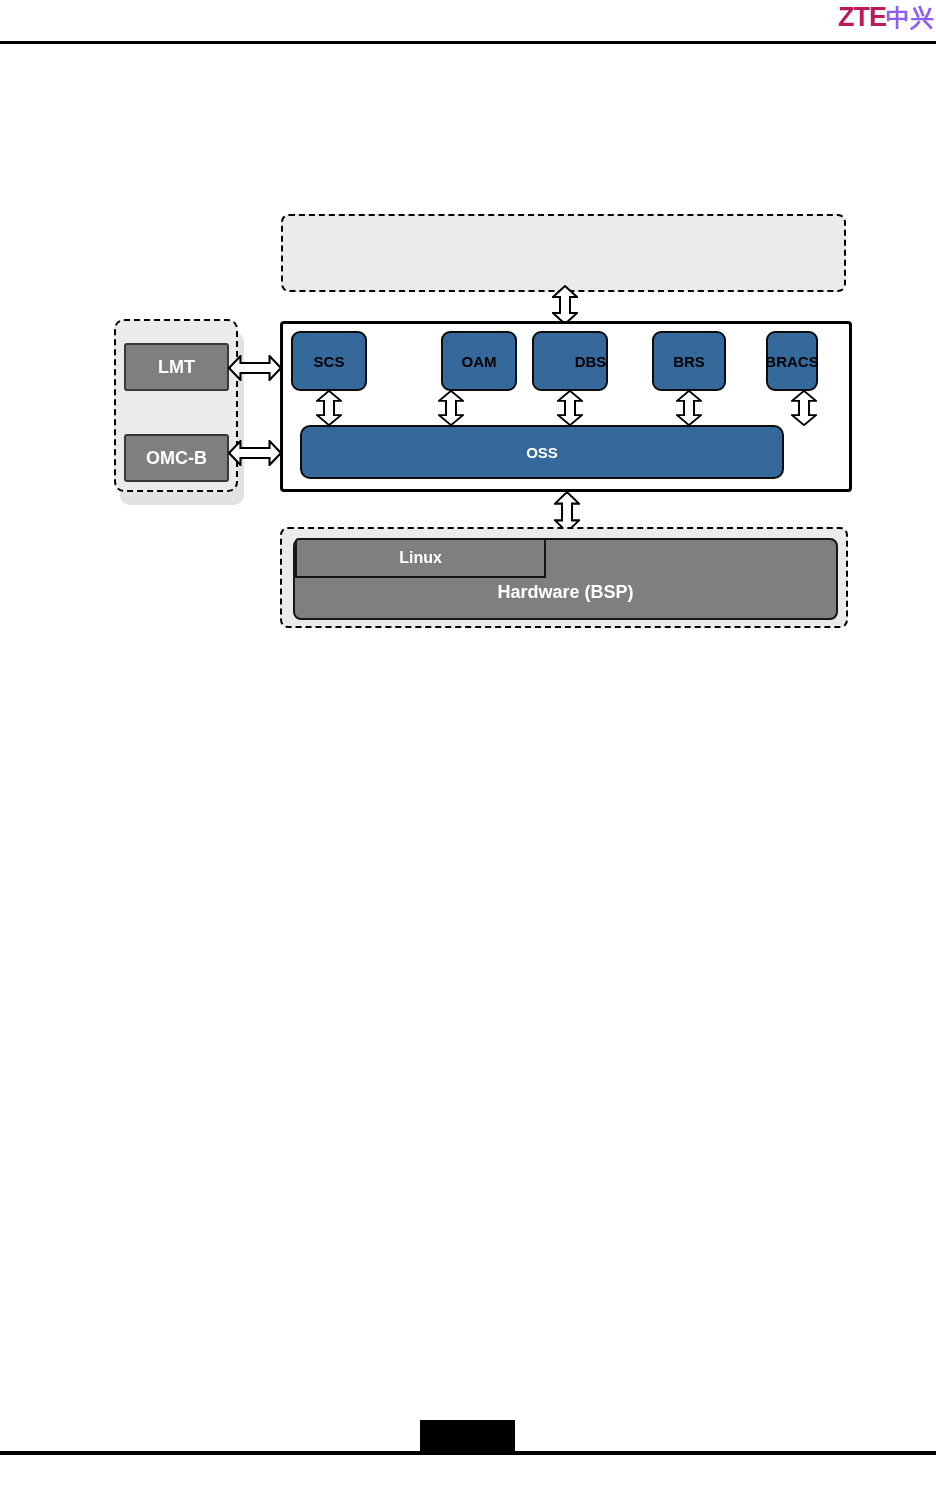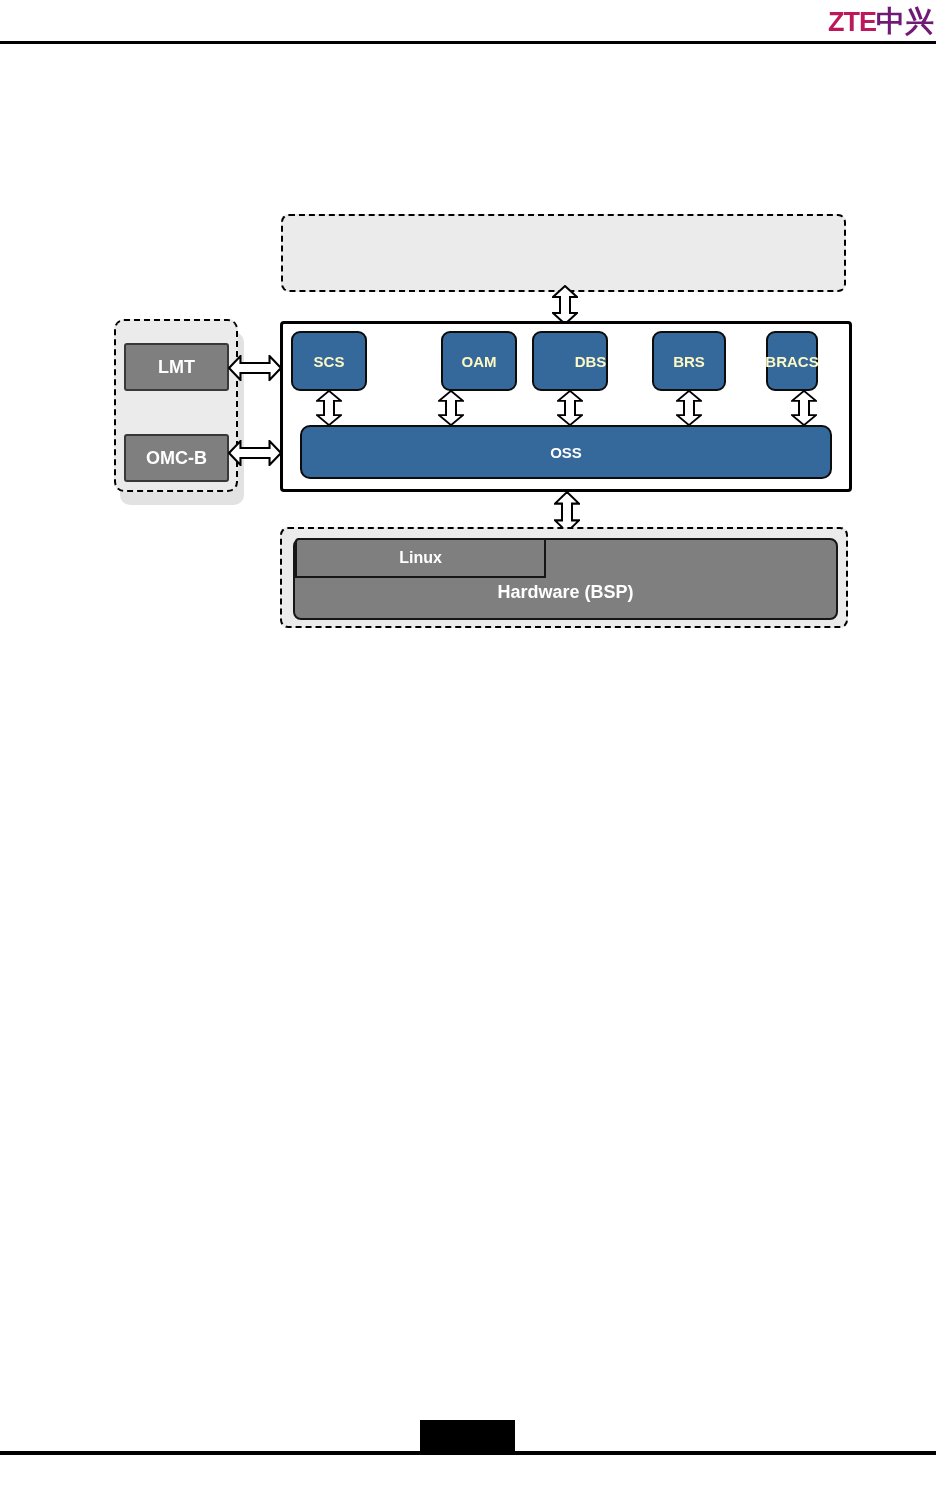--- a/index.html
+++ b/index.html
@@ -4,42 +4,42 @@
 <style>
   html,body{margin:0;padding:0;background:#fff;}
   .page{
     position:relative;width:936px;height:1504px;margin:0 auto;background:#ffffff;
     font-family:"Liberation Sans",sans-serif;overflow:hidden;
   }
   
   .top-rule{position:absolute;left:0;top:41px;width:936px;height:3px;background:#000;}
   .logo{position:absolute;top:2px;right:2px;font-weight:bold;letter-spacing:-1px;white-space:nowrap;}
   .logo .latin{color:#be185d;font-size:27px;}
-  .logo .cjk{color:#701a75;font-size:29px;letter-spacing:0;}
+  .logo .cjk{color:#8b5cf6;font-size:24px;letter-spacing:0;}
   
   .panel{position:absolute;background:#EBEBEB;border:2px dashed #000;border-radius:8px;box-sizing:border-box;}
   .panel-lte{left:281px;top:214px;width:565px;height:78px;}
   .panel-terminals{left:114px;top:319px;width:124px;height:173px;border-radius:10px;box-shadow:6px 13px 0 #E2E2E2;}
   .panel-platform{left:280px;top:527px;width:568px;height:101px;}
   
   .graybox{position:absolute;background:#7F7F7F;border:2px solid #383838;box-sizing:border-box;
     display:flex;align-items:center;justify-content:center;color:#fff;font-weight:bold;}
   .lte-inner{left:291px;top:221px;width:545px;height:64px;border-radius:6px;font-size:17px;border-color:#4a4a4a;}
   .lmt-box{left:124px;top:343px;width:105px;height:48px;border-radius:3px;font-size:18px;}
   .omcb-box{left:124px;top:426px;width:105px;height:48px;border-radius:3px;font-size:18px;margin-top:8px;}
   .main-box{position:absolute;left:280px;top:321px;width:572px;height:171px;background:#fff;
     border:3px solid #000;border-radius:4px;box-sizing:border-box;}
   .module{position:absolute;top:331px;height:60px;background:#35689B;border:2px solid #0c0c0c;border-radius:9px;
-    box-sizing:border-box;display:flex;align-items:center;justify-content:center;color:#fef9c3;font-weight:bold;font-size:15px;}
+    box-sizing:border-box;display:flex;align-items:center;justify-content:center;color:#000000;font-weight:bold;font-size:15px;}
   .m-scs{left:291px;width:76px;}
   .m-oam{left:413px;width:76px;margin-left:28px;}
   .m-dbs{left:532px;width:76px;padding-left:41px;}
   .m-brs{left:652px;width:74px;}
   .m-bracs{left:766px;width:52px;}
-  .oss-bar{position:absolute;left:300px;top:425px;width:532px;height:54px;background:#35689B;border:2px solid #0c0c0c;
+  .oss-bar{position:absolute;left:300px;top:425px;width:484px;height:54px;background:#35689B;border:2px solid #0c0c0c;
     border-radius:10px;box-sizing:border-box;display:flex;align-items:center;justify-content:center;
     color:#fff;font-weight:bold;font-size:15px;}
   .hardware-box{left:293px;top:538px;width:545px;height:82px;border-radius:8px;border-color:#161616;
     align-items:flex-end;justify-content:center;padding-bottom:15px;font-size:18px;}
   .linux-box{left:295px;top:538px;width:251px;height:40px;border-radius:4px 0 0 0;border-color:#161616;font-size:16px;}
   
   .arrow{position:absolute;}
   .arrow svg{display:block;width:100%;height:100%;}
   
   .redaction-box{position:absolute;left:420px;top:1420px;width:95px;height:33px;background:#000;}

